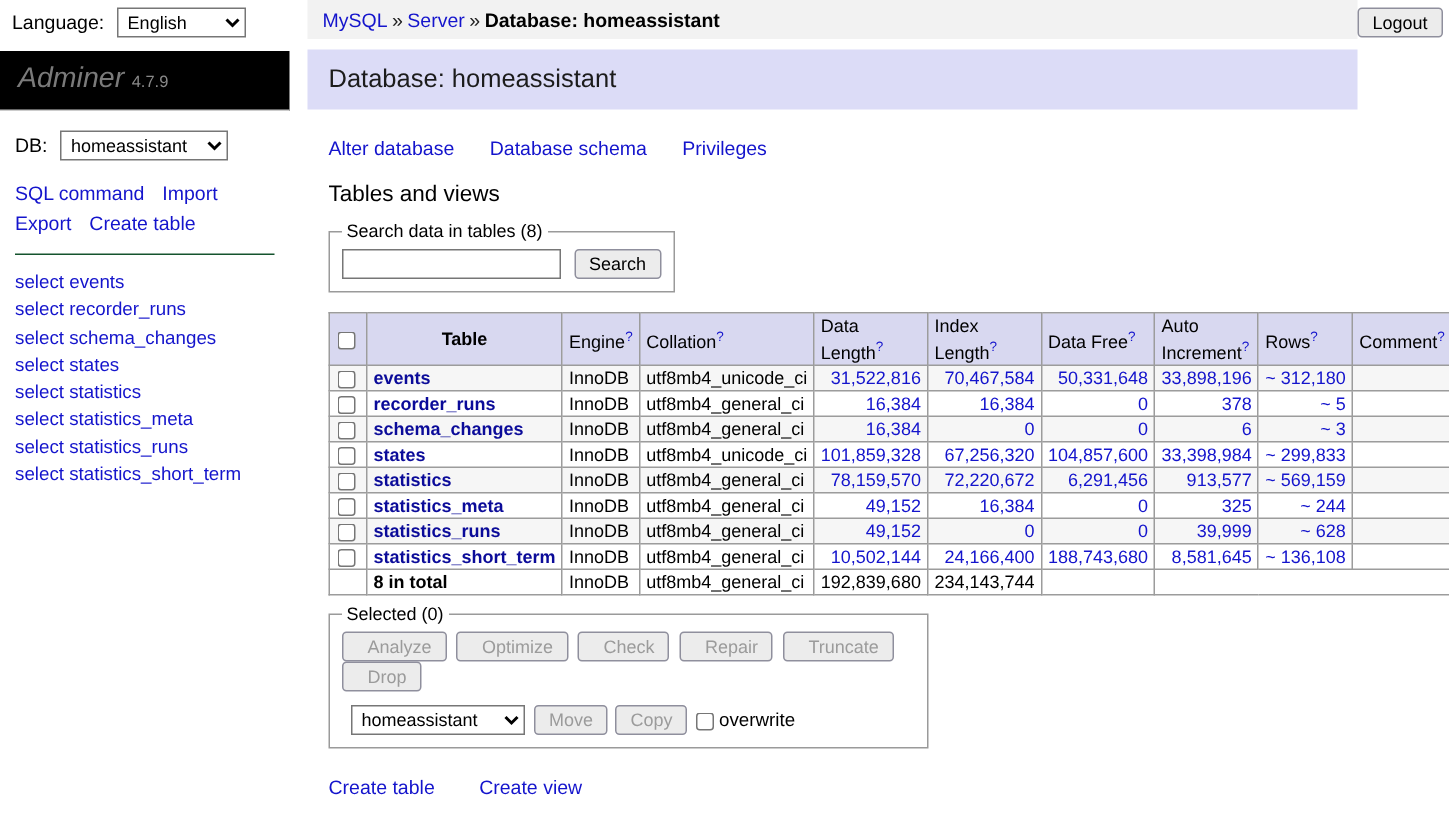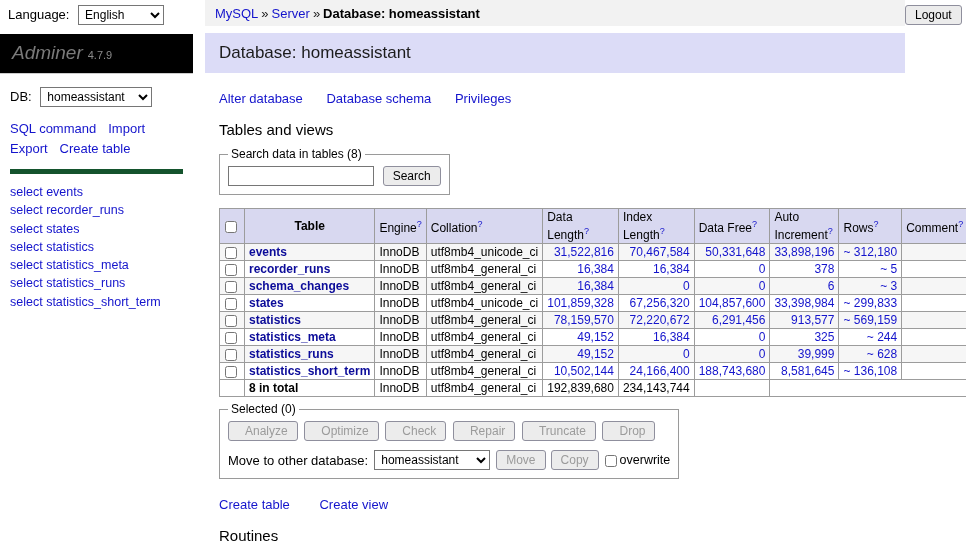--- a/index.html
+++ b/index.html
@@ -42,21 +42,21 @@
   .layout { display: flex; align-items: flex-start; }
   .sidebar { width: 193px; flex: none; }
   .sidebar h1 {
     margin: 8px 0 0; padding: 8px 12px 9px;
     background: #000000; border-bottom: 1px solid #ccc;
     font-size: 19px; font-weight: normal; font-style: italic; color: #7a7a7a;
   }
   .sidebar h1 .ver { font-size: 11px; font-style: normal; color: #8a8a8a; margin-left: 5px; }
   .db-row { padding: 13px 10px 2px; white-space: nowrap; }
   .db-row select { width: 112px; margin-left: 5px; }
-  .side-links { margin: 10px 10px 0; padding-bottom: 11px; border-bottom: 5px solid #14532d; line-height: 1.5; }
+  .side-links { margin: 10px 10px 0; padding-bottom: 11px; border-bottom: 1px solid #14532d; line-height: 1.5; }
   .side-links a { margin-right: 12px; }
   .tables-list { margin: 9px 10px; line-height: 1.46; font-size: 12.5px; }
   .tables-list p { margin: 0; white-space: nowrap; }
 
   
   .content { flex: 1; padding-left: 12px; }
   .main-col { width: 700px; }
   h2.page-title {
     margin: 7px 0 0; padding: 10px 14px;
     background: #dcdcf7; font-size: 17px; font-weight: normal; color: #1c1c1c;
@@ -127,20 +127,21 @@
         <option>homeassistant</option>
       </select>
     </div>
     <p class="side-links">
       <a>SQL command</a><a>Import</a><br>
       <a>Export</a><a>Create table</a>
     </p>
     <div class="tables-list">
       <p><a>select</a> <a>events</a></p>
       <p><a>select</a> <a>recorder_runs</a></p>
+      <p><a>select</a> <a>schema_changes</a></p>
       <p><a>select</a> <a>states</a></p>
       <p><a>select</a> <a>statistics</a></p>
       <p><a>select</a> <a>statistics_meta</a></p>
       <p><a>select</a> <a>statistics_runs</a></p>
       <p><a>select</a> <a>statistics_short_term</a></p>
     </div>
   </aside>
 
   <div class="content">
     <div class="main-col">
@@ -301,21 +302,20 @@
         <legend>Selected (0)</legend>
         <div class="btn-row">
           <button disabled="">Analyze</button>
           <button disabled="">Optimize</button>
           <button disabled="">Check</button>
           <button disabled="">Repair</button>
           <button disabled="">Truncate</button>
           <button disabled="">Drop</button>
         </div>
         <div class="move-row">
-          <span>Move to other database:</span>
           <select>
             <option>homeassistant</option>
           </select>
           <button disabled="">Move</button>
           <button disabled="">Copy</button>
           <label>
             <input type="checkbox" style=""><span>overwrite</span>
           </label>
         </div>
       </fieldset>

